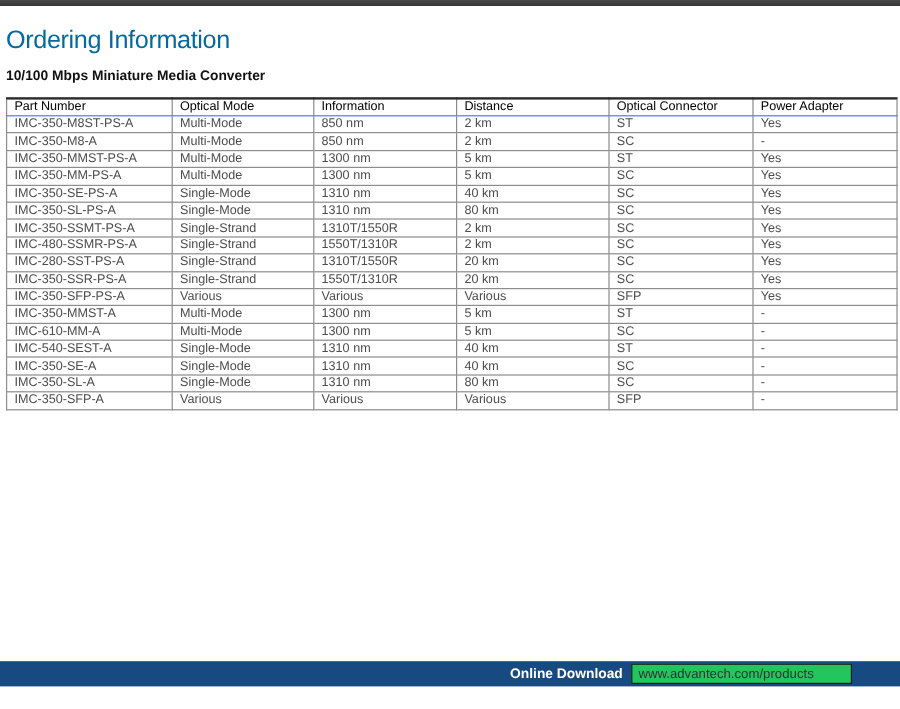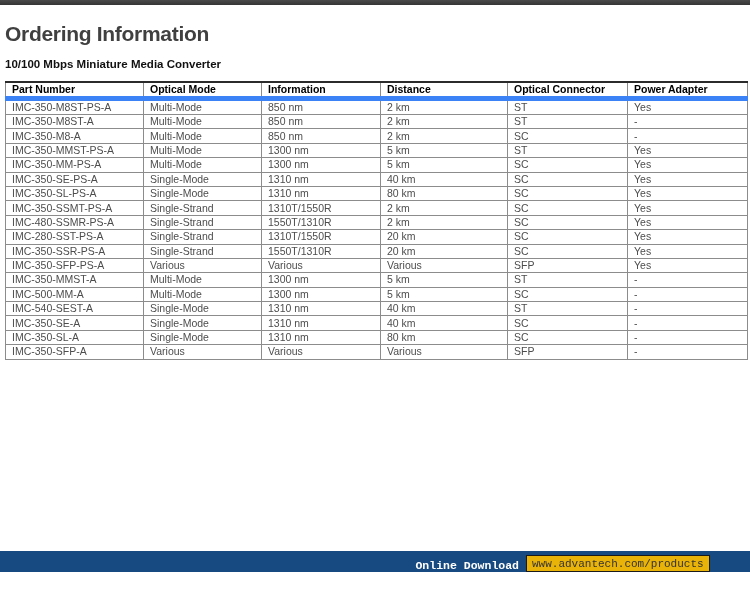--- a/index.html
+++ b/index.html
@@ -10,22 +10,22 @@
     font-family: "Liberation Sans", sans-serif;
     overflow: hidden;
   }
   .top-bar {
     position: absolute; left: 0; top: 0;
     width: 750px; height: 5px;
     background: linear-gradient(to bottom, #4a4a4a, #353535);
   }
   .page-title {
     position: absolute; left: 5px; top: 22px;
-    font-size: 21px; font-weight: bold;
-    color: #404040; letter-spacing: -0.3px;
+    font-size: 21px; font-weight: normal;
+    color: #0369a1; letter-spacing: -0.3px;
   }
   .page-subtitle {
     position: absolute; left: 5px; top: 58px;
     font-size: 11.5px; font-weight: bold;
     color: #111111;
   }
   table.ordering {
     position: absolute; left: 5px; top: 81px;
     width: 742px;
     border-collapse: collapse;
@@ -35,41 +35,40 @@
   }
   table.ordering th, table.ordering td {
     text-align: left;
     white-space: nowrap; overflow: hidden;
     padding: 0 0 0 6px;
     height: 14.4px;
     line-height: 13px;
     border: 1px solid #8c8c8c;
   }
   table.ordering th {
-    font-size: 10.5px; font-weight: bold; color: #000000;
-    border-bottom: 5px solid #3b82f6;
+    font-size: 10.5px; font-weight: normal; color: #000000;
+    border-bottom: 1px solid #3b82f6;
     border-top: none;
   }
   table.ordering td {
     font-size: 10.5px; color: #4d4d4d;
   }
   .footer-bar {
     position: absolute; left: 0; top: 551px;
     width: 750px; height: 21px;
     background: #164a80;
-    display: flex; align-items: flex-end; justify-content: flex-end;
+    display: flex; align-items: center; justify-content: flex-end;
     padding-right: 40px;
-    font-family: Liberation Mono, monospace;
   }
   .download-label {
     color: #ffffff; font-weight: bold; font-size: 11.5px;
     margin-right: 7px; white-space: nowrap;
   }
   .url-box {
-    background: #eab308;
+    background: #22c55e;
     border: 1px solid #1a1a1a;
     height: 17px; width: 184px;
     display: flex; align-items: center;
     padding-left: 5px;
     font-size: 11px; color: #333333;
     white-space: nowrap; overflow: hidden;
   }
 </style>
 </head>
 <body>
@@ -102,28 +101,20 @@
   <tbody>
       <tr>
         <td>IMC-350-M8ST-PS-A</td>
         <td>Multi-Mode</td>
         <td>850 nm</td>
         <td>2 km</td>
         <td>ST</td>
         <td>Yes</td>
       </tr>
       <tr>
-        <td>IMC-350-M8ST-A</td>
-        <td>Multi-Mode</td>
-        <td>850 nm</td>
-        <td>2 km</td>
-        <td>ST</td>
-        <td>-</td>
-      </tr>
-      <tr>
         <td>IMC-350-M8-A</td>
         <td>Multi-Mode</td>
         <td>850 nm</td>
         <td>2 km</td>
         <td>SC</td>
         <td>-</td>
       </tr>
       <tr>
         <td>IMC-350-MMST-PS-A</td>
         <td>Multi-Mode</td>
@@ -198,21 +189,21 @@
       </tr>
       <tr>
         <td>IMC-350-MMST-A</td>
         <td>Multi-Mode</td>
         <td>1300 nm</td>
         <td>5 km</td>
         <td>ST</td>
         <td>-</td>
       </tr>
       <tr>
-        <td>IMC-500-MM-A</td>
+        <td>IMC-610-MM-A</td>
         <td>Multi-Mode</td>
         <td>1300 nm</td>
         <td>5 km</td>
         <td>SC</td>
         <td>-</td>
       </tr>
       <tr>
         <td>IMC-540-SEST-A</td>
         <td>Single-Mode</td>
         <td>1310 nm</td>

